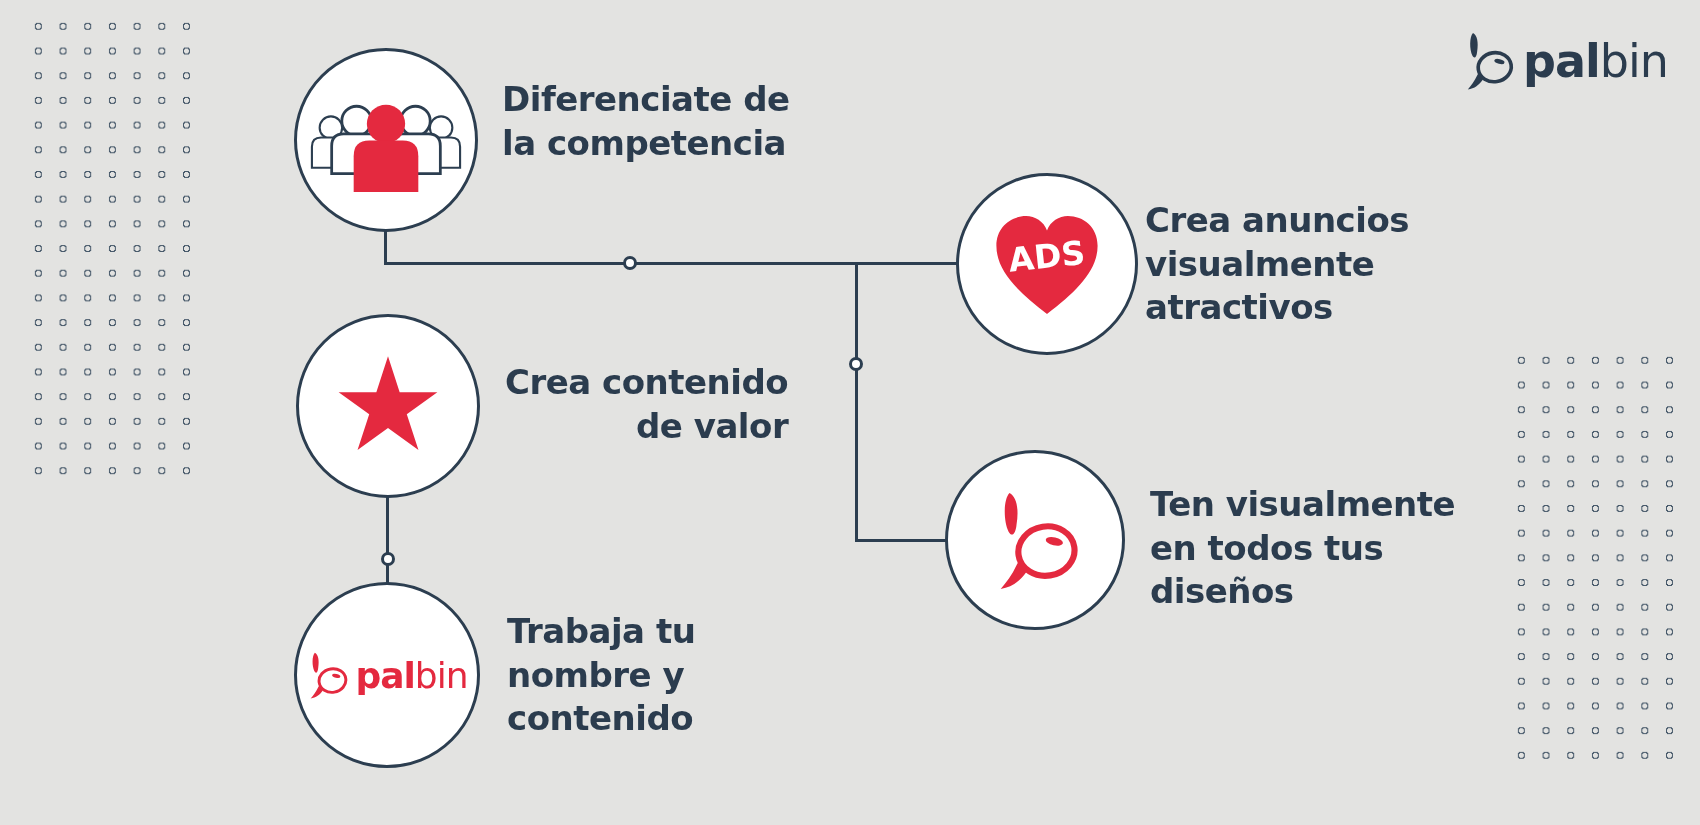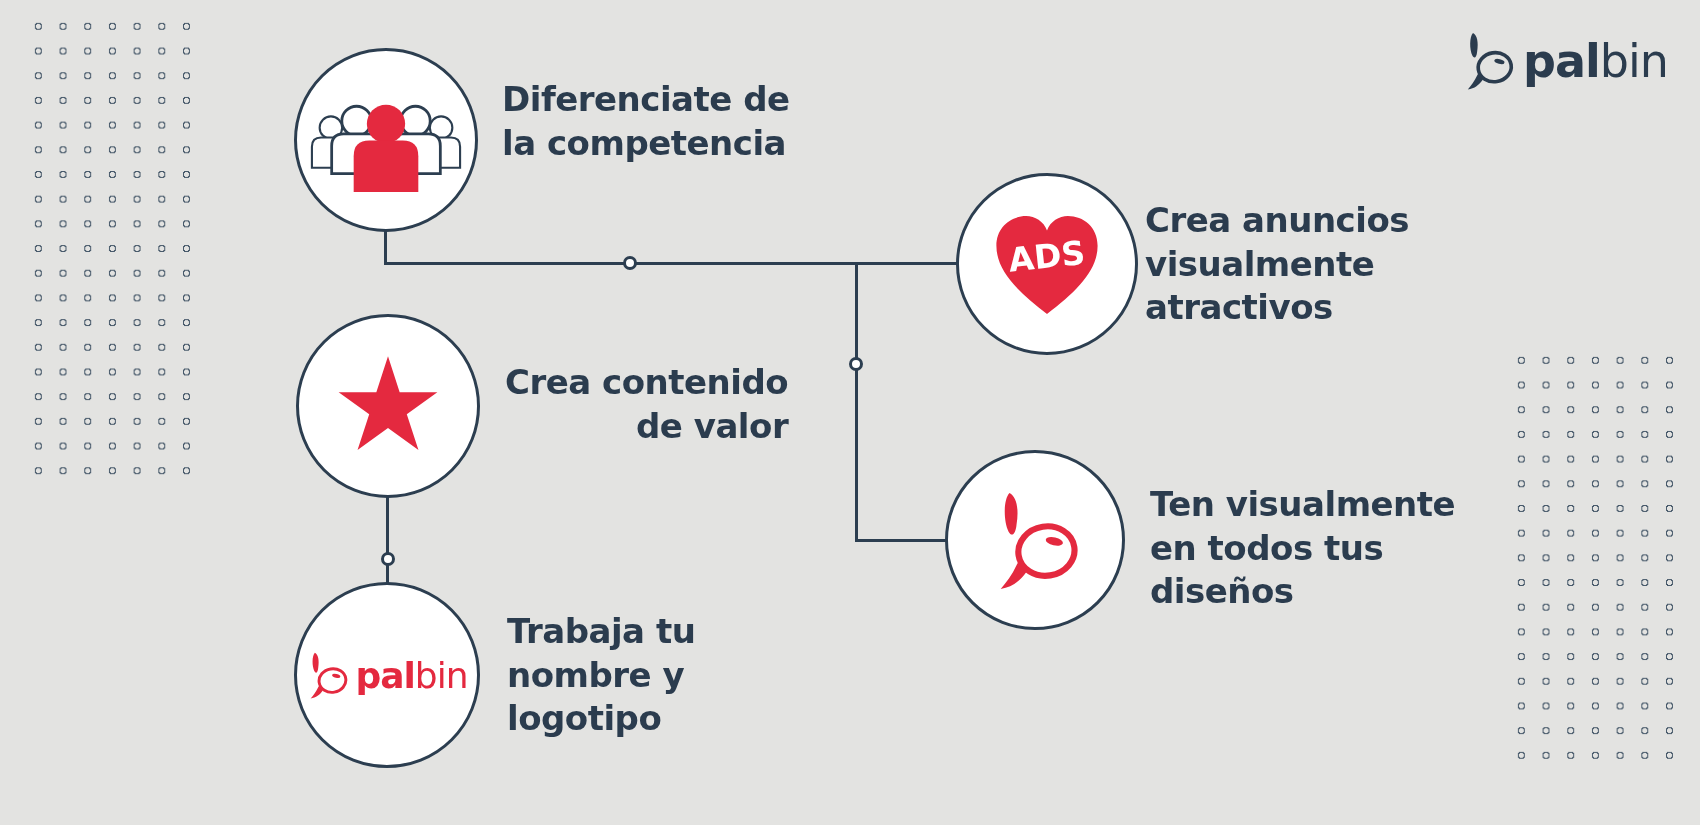--- a/index.html
+++ b/index.html
@@ -120,21 +120,21 @@
   <div class="circle c3">
     <div class="circle-logo">
       <svg class="fish" viewBox="0 0 100 112">
           <use href="#fishmark"></use>
         </svg>
       <div class="brand-word"><span class="w-bold">pal</span><span class="w-light">bin</span></div>
     </div>
   </div>
   <div class="feature-label t3">Trabaja tu
 nombre y
-logotipo</div>
+contenido</div>
 
   <div class="circle c4">
     <svg width="132" height="121" viewBox="0 0 120 110">
       <path fill="#e4293f" d="M60,100 C34,80 14,61 14,38 C14,21 27,11 41,11 C49,11 57,16 60,24 C63,16 71,11 79,11 C93,11 106,21 106,38 C106,61 86,80 60,100 Z"></path>
       <text class="heart-label" x="60" y="58" text-anchor="middle" transform="rotate(-6 60 50)">ADS</text>
     </svg>
   </div>
   <div class="feature-label t4">Crea anuncios
 visualmente
 atractivos</div>

